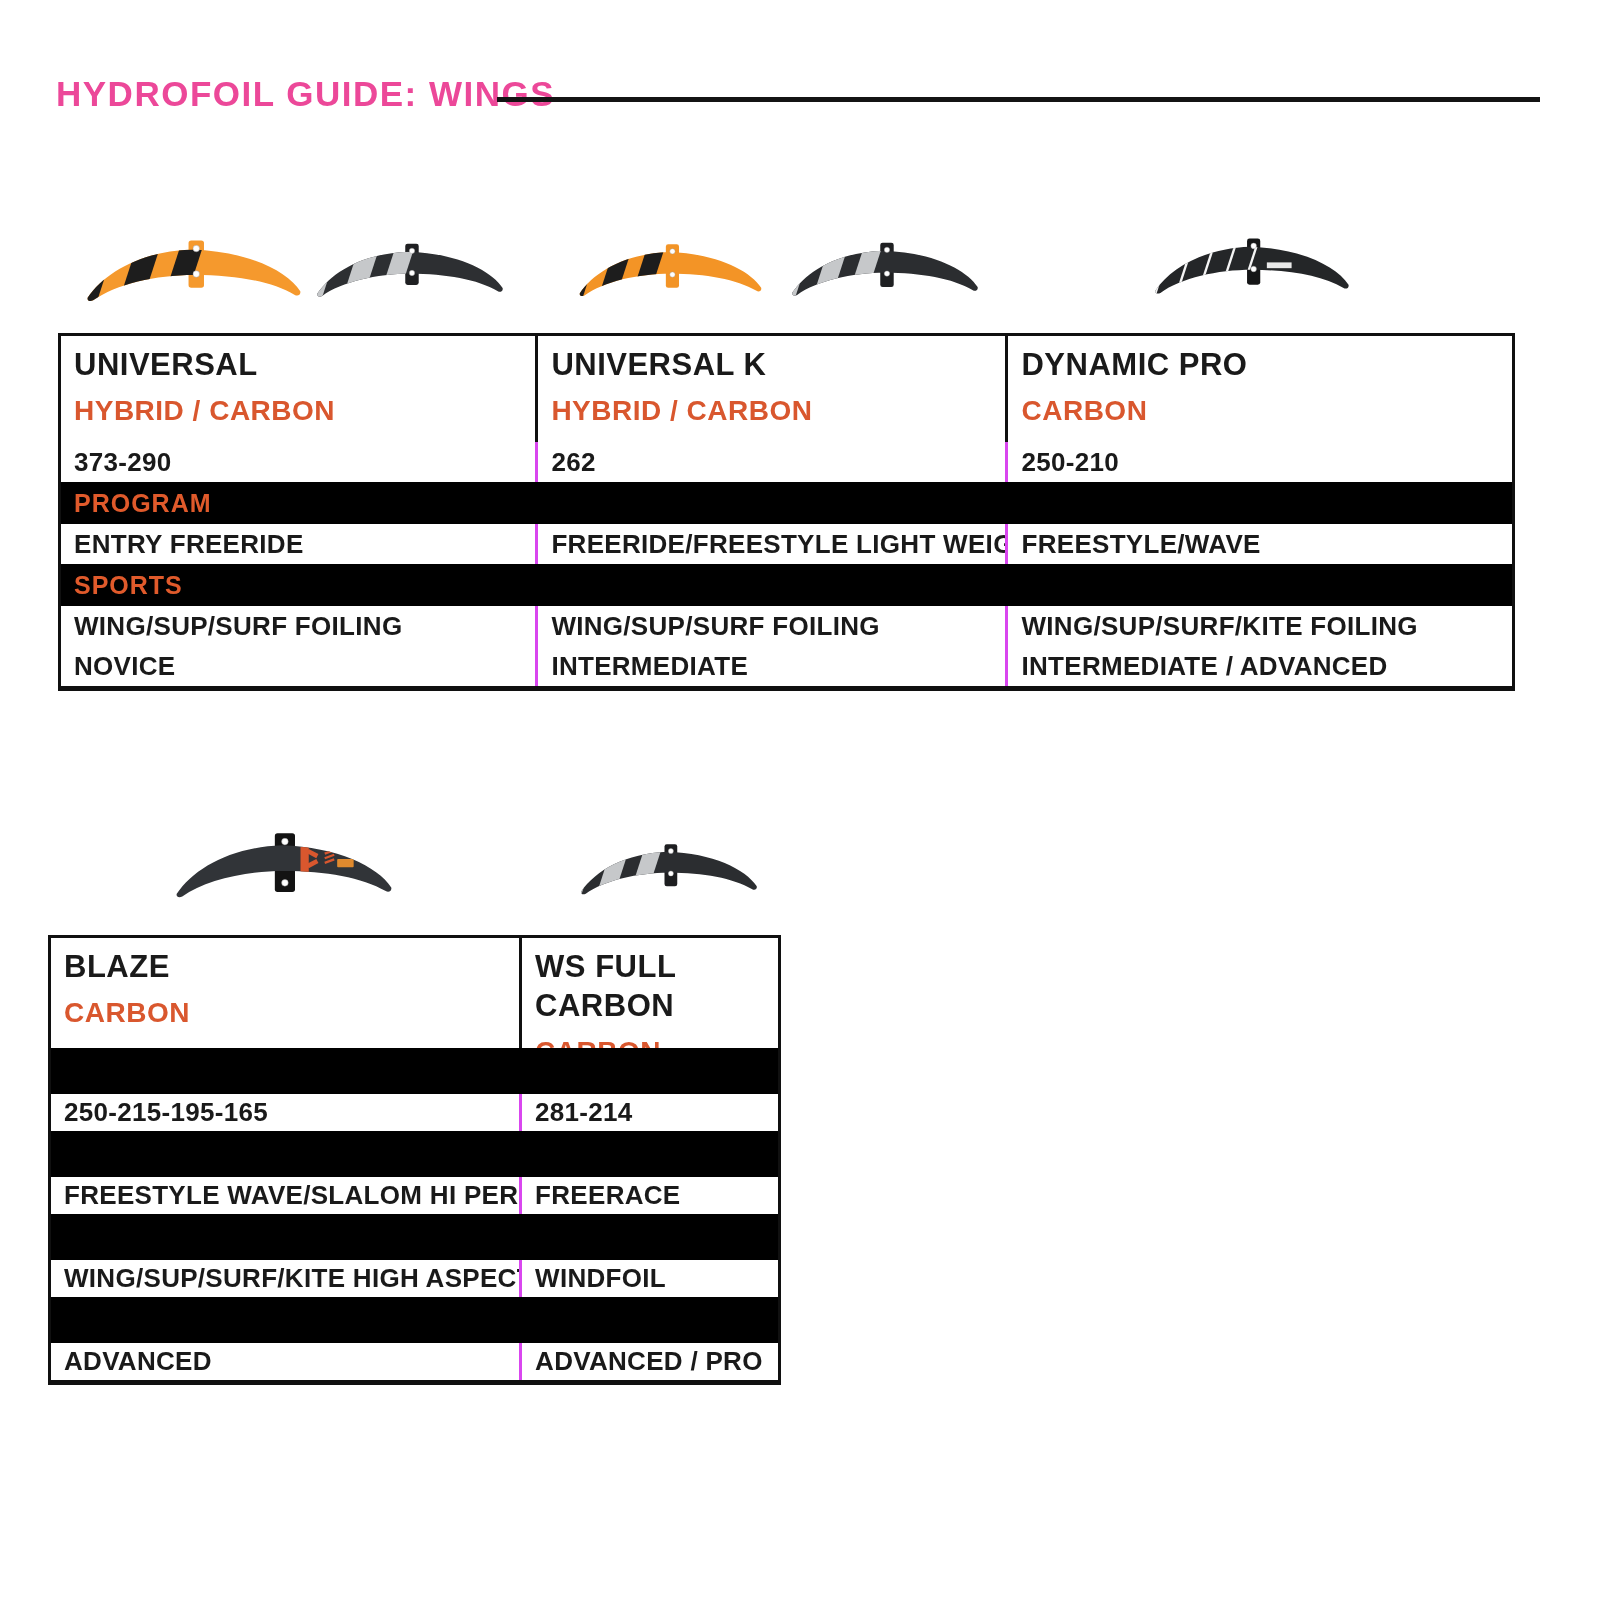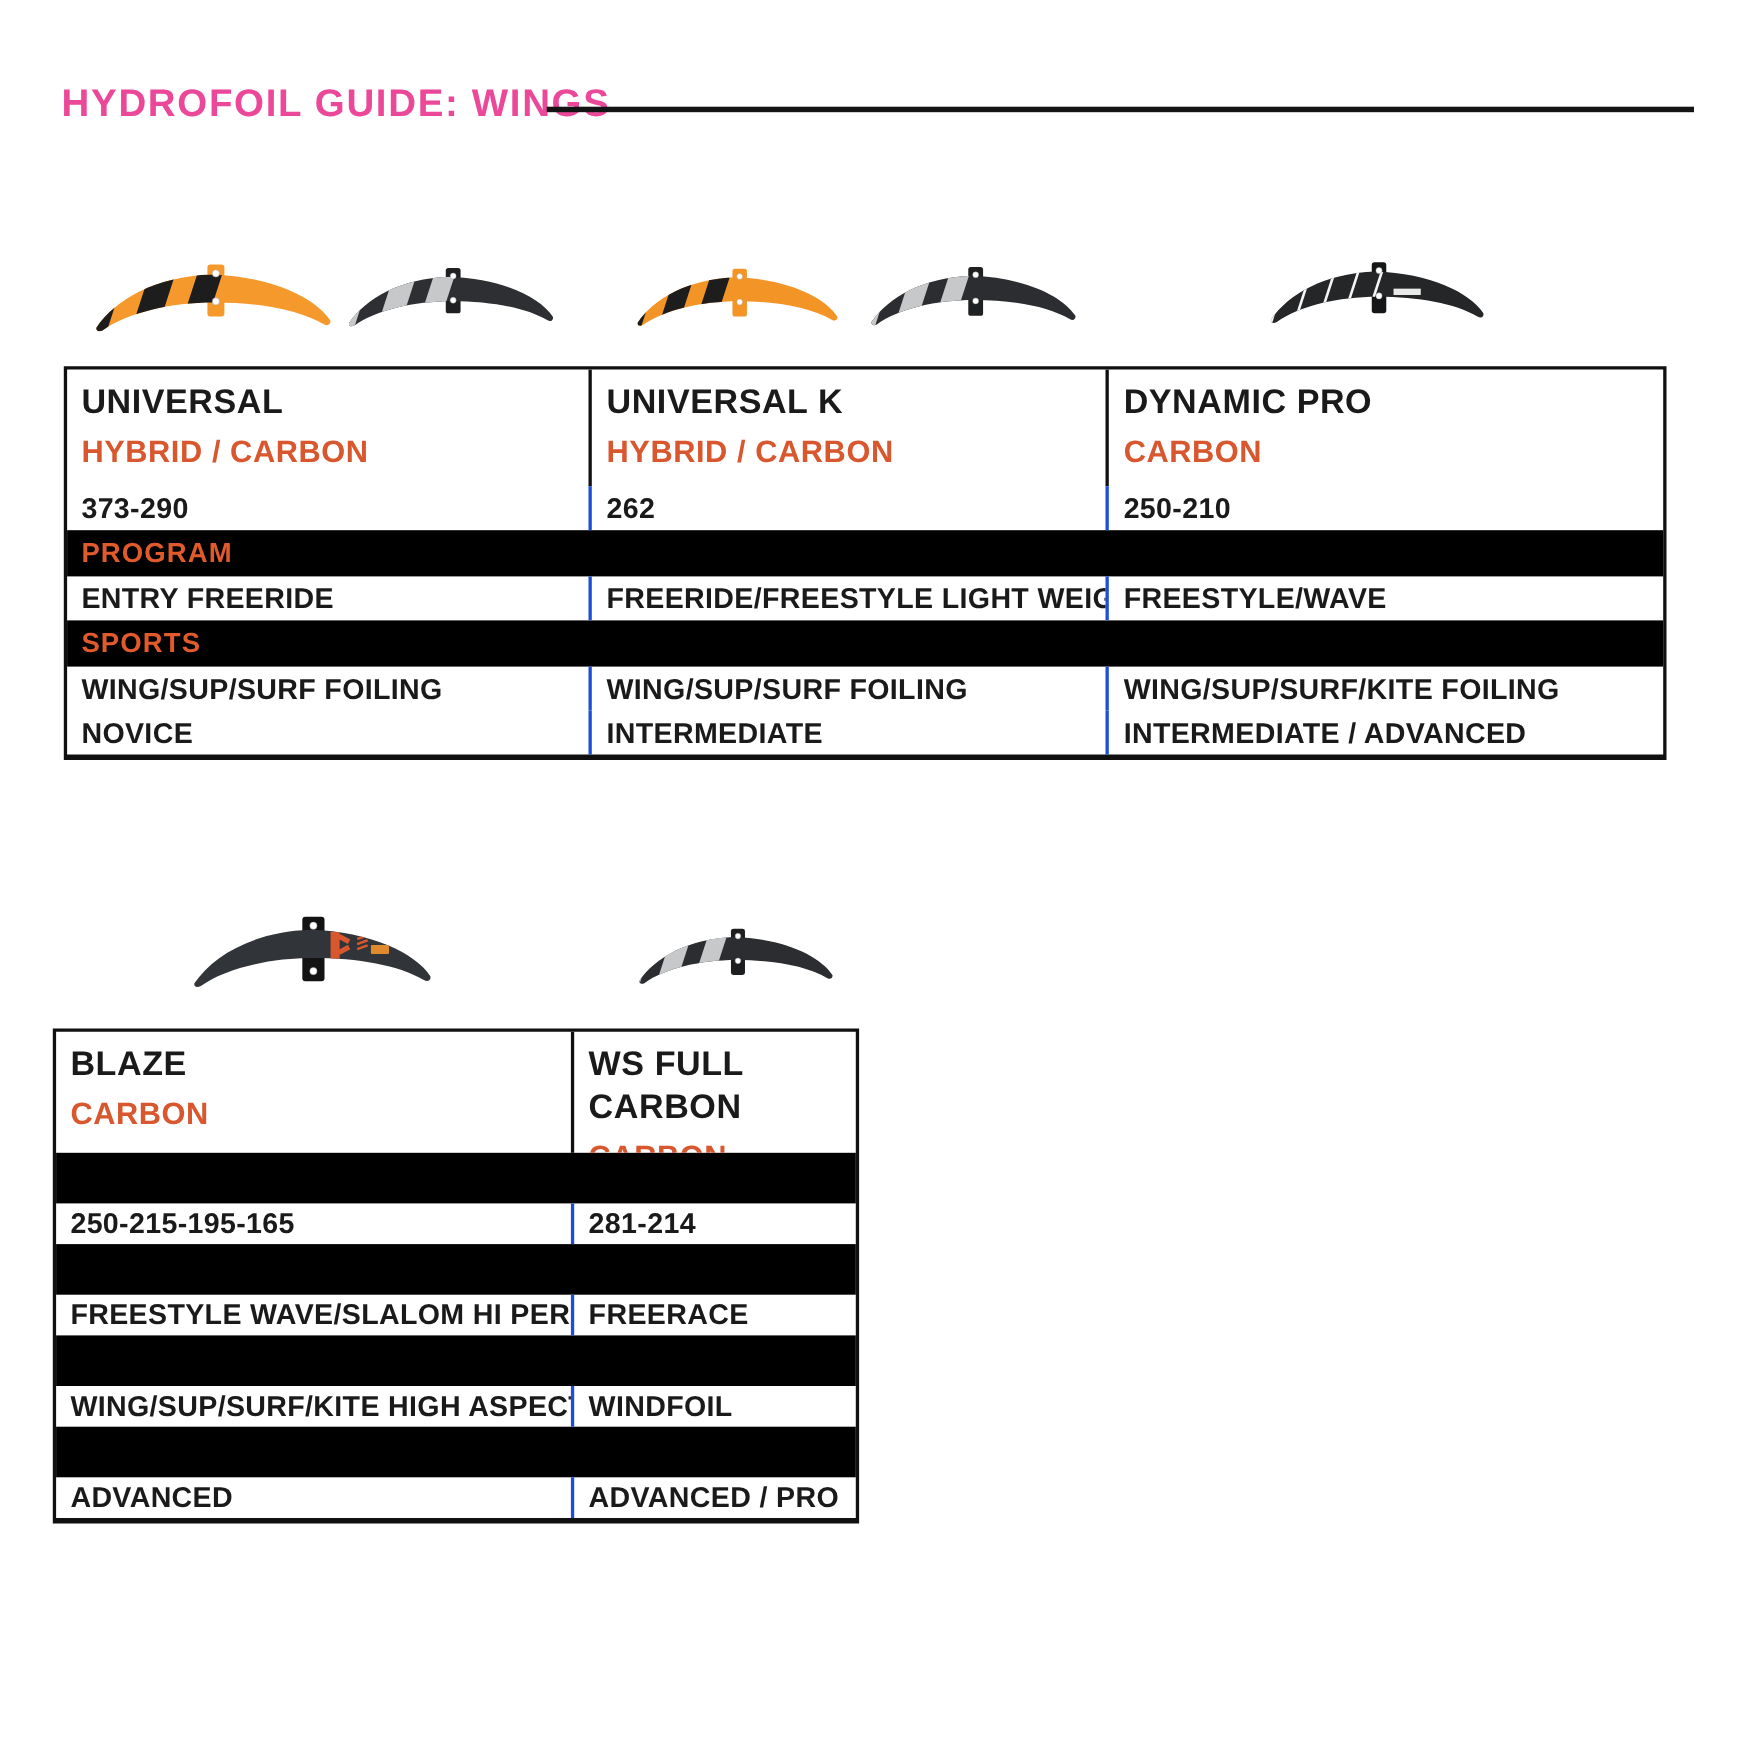--- a/index.html
+++ b/index.html
@@ -34,21 +34,21 @@
   .product-material { font-size:28px; font-weight:bold; color:#d9572e; letter-spacing:0.5px; line-height:1.25; margin-top:8px; }
 
   .bar-row {
     background:#000000; display:flex; align-items:center;
     padding-left:13px; box-sizing:border-box;
   }
   .bar-label { font-size:25px; font-weight:bold; color:#e05a2b; letter-spacing:1px; }
 
   .value-row { display:flex; }
   .value-cell {
-    box-sizing:border-box; border-right:3px solid #1d4ed8;
+    box-sizing:border-box; border-right:3px solid #d946ef;
     display:flex; align-items:center; padding-left:13px; overflow:hidden;
   }
   .value-cell:last-child { border-right:none; }
   .cell-value { font-size:26px; font-weight:bold; color:#1a1a1a; letter-spacing:0.3px; white-space:nowrap; }
 
   
   #table1 { left:58px; top:333px; width:1457px; }
   #table1 .header-row { height:106px; }
   #table1 .bar-row { height:42px; }
   #table1 .value-row { height:40px; }

